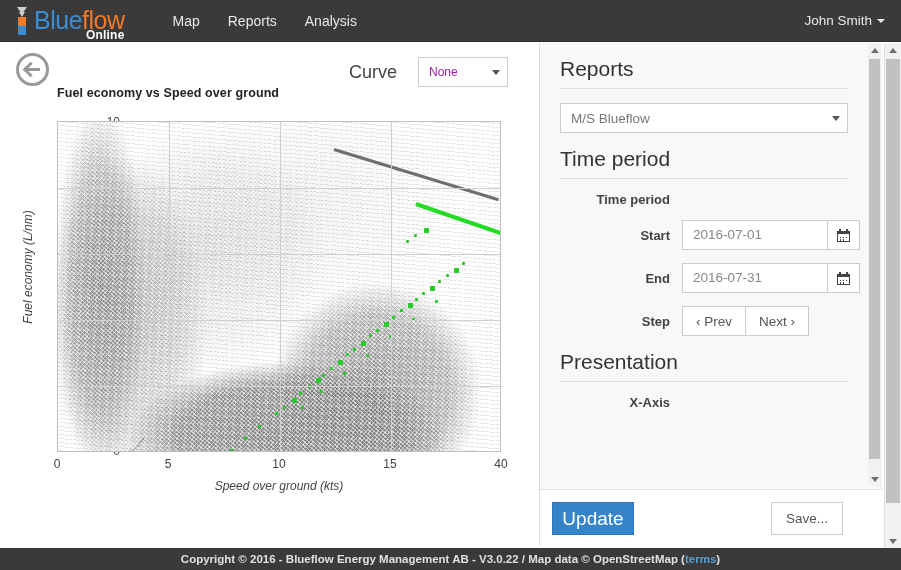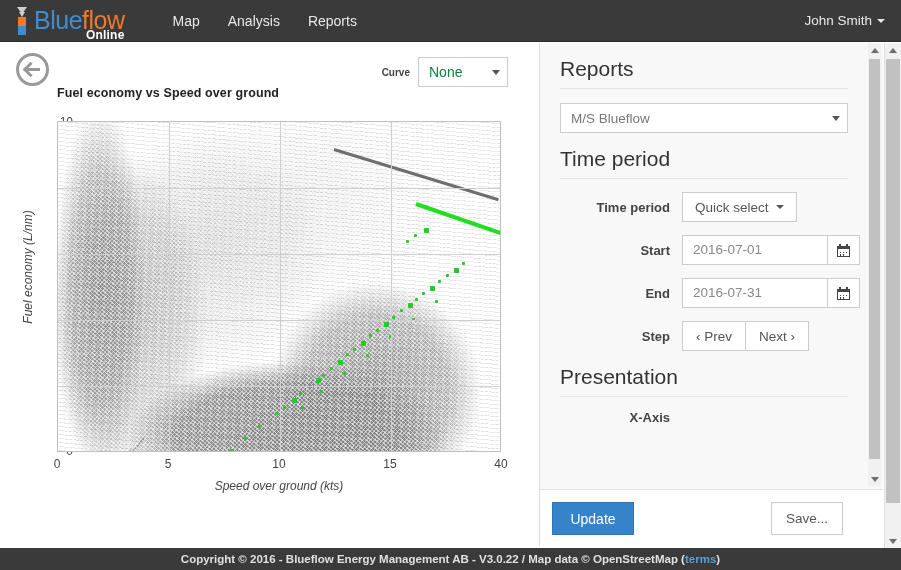--- a/index.html
+++ b/index.html
@@ -54,36 +54,36 @@
     border:3px solid #999;box-sizing:border-box;cursor:pointer;background:#fff;
   }
   .back-btn .arrow{
     position:absolute;left:6px;top:11.5px;width:15px;height:3px;background:#999;
   }
   .back-btn .arrow:before{
     content:"";position:absolute;left:0;top:-3.5px;width:8px;height:8px;
     border-left:3px solid #999;border-bottom:3px solid #999;transform:rotate(45deg);
   }
   .curve-wrap{position:absolute;right:30px;top:14px;display:flex;align-items:center;}
-  .curve-label{font-size:10px;font-weight:bold;color:#444;margin-right:8px;}
+  .curve-label{font-size:18px;font-weight:normal;color:#444;margin-right:21px;}
   .fake-select{
     position:relative;background:#fff;border:1px solid #ccc;box-sizing:border-box;
-    font-size:14px;color:#15803d;display:flex;align-items:center;cursor:pointer;
+    font-size:12px;color:#a21caf;display:flex;align-items:center;cursor:pointer;
   }
   .fake-select .sel-text{
     padding-left:10px;padding-right:22px;white-space:nowrap;overflow:hidden;text-overflow:clip;
   }
   .fake-select .scaret{
     position:absolute;right:7px;top:50%;margin-top:-2px;width:0;height:0;
     border-left:4px solid transparent;border-right:4px solid transparent;border-top:5px solid #555;
   }
   .curve-select{width:90px;height:30px;}
 
   
-  .chart-area{position:relative;width:582px;height:451px;}
+  .chart-area{position:relative;width:582px;height:451px;padding-left:47px;}
   .chart-title{
     position:absolute;left:57px;top:-9px;font-size:12.5px;font-weight:bold;color:#222;
     letter-spacing:0.1px;
   }
   .plot-frame{
     position:absolute;left:57px;top:26px;width:444px;height:331px;
     border:1px solid #bfbfbf;box-sizing:border-box;background:#fff;overflow:hidden;
   }
   .gridline-h{position:absolute;left:0;width:100%;height:1px;background:#cfcfcf;}
   .gridline-v{position:absolute;top:0;height:100%;width:1px;background:#cfcfcf;}
@@ -178,21 +178,21 @@
   .step-btn.left{border-right:none;}
   .xaxis-select{width:178px;height:30px;font-size:13.5px;color:#555;}
 
   .footer-actions{
     position:absolute;left:0;bottom:0;width:343px;height:57px;
     border-top:1px solid #e2e2e2;background:#fff;box-sizing:border-box;
   }
   .btn-update{
     position:absolute;left:12px;top:12px;width:82px;height:33px;
     background:#3583c8;border:1px solid #2e76b4;box-sizing:border-box;color:#fff;
-    font-size:14px;display:flex;align-items:center;justify-content:center;cursor:pointer;
+    font-size:19px;display:flex;align-items:center;justify-content:center;cursor:pointer;
   }
   .btn-save{
     position:absolute;right:40px;top:12px;width:72px;height:33px;font-size:13.5px;
   }
 
   
   .scrollbar{position:absolute;background:#f1f1f1;}
   .sb-track{position:absolute;left:0;width:100%;background:#f1f1f1;}
   .sb-thumb{position:absolute;left:1px;background:#c1c1c1;border-radius:0;}
   .sb-arrow{position:absolute;left:0;width:100%;height:14px;display:flex;align-items:center;justify-content:center;background:#f1f1f1;cursor:pointer;}
@@ -223,22 +223,22 @@
         <div class="bar-o"></div>
           <div class="bar-b"></div>
       </div>
       <div class="brand-text">
         <span class="brand-main"><span class="brand-blue">Blue</span><span class="brand-flow">flow</span></span>
         <span class="brand-online">Online</span>
       </div>
     </div>
     <div class="nav-links">
       <a class="nav-link">Map</a>
+      <a class="nav-link">Reports</a>
       <a class="nav-link">Analysis</a>
-      <a class="nav-link">Reports</a>
     </div>
     <div class="nav-right">
       <span class="nav-user"><span>John Smith</span><span class="caret"></span></span>
     </div>
   </div>
 
   <div class="chart-pane">
 
     <div class="chart-toolbar">
       <div class="back-btn">
@@ -343,24 +343,20 @@
       <div class="sec-head">Reports</div>
       <div class="fake-select vessel-select">
         <span class="sel-text">M/S Blueflow</span>
         <span class="scaret"></span>
       </div>
 
       <div class="sec-head">Time period</div>
 
       <div class="field-row">
         <div class="field-label">Time period</div>
-        <div class="btn-lite quick-btn">
-          <span>Quick select</span>
-          <span class="caret2"></span>
-        </div>
       </div>
 
       <div class="field-row">
         <div class="field-label">Start</div>
         <div class="input-group">
           <div class="date-input">2016-07-01</div>
           <div class="date-btn">
             <span class="cal-ico">
               <span class="p1"></span>
                 <span class="p2"></span>

